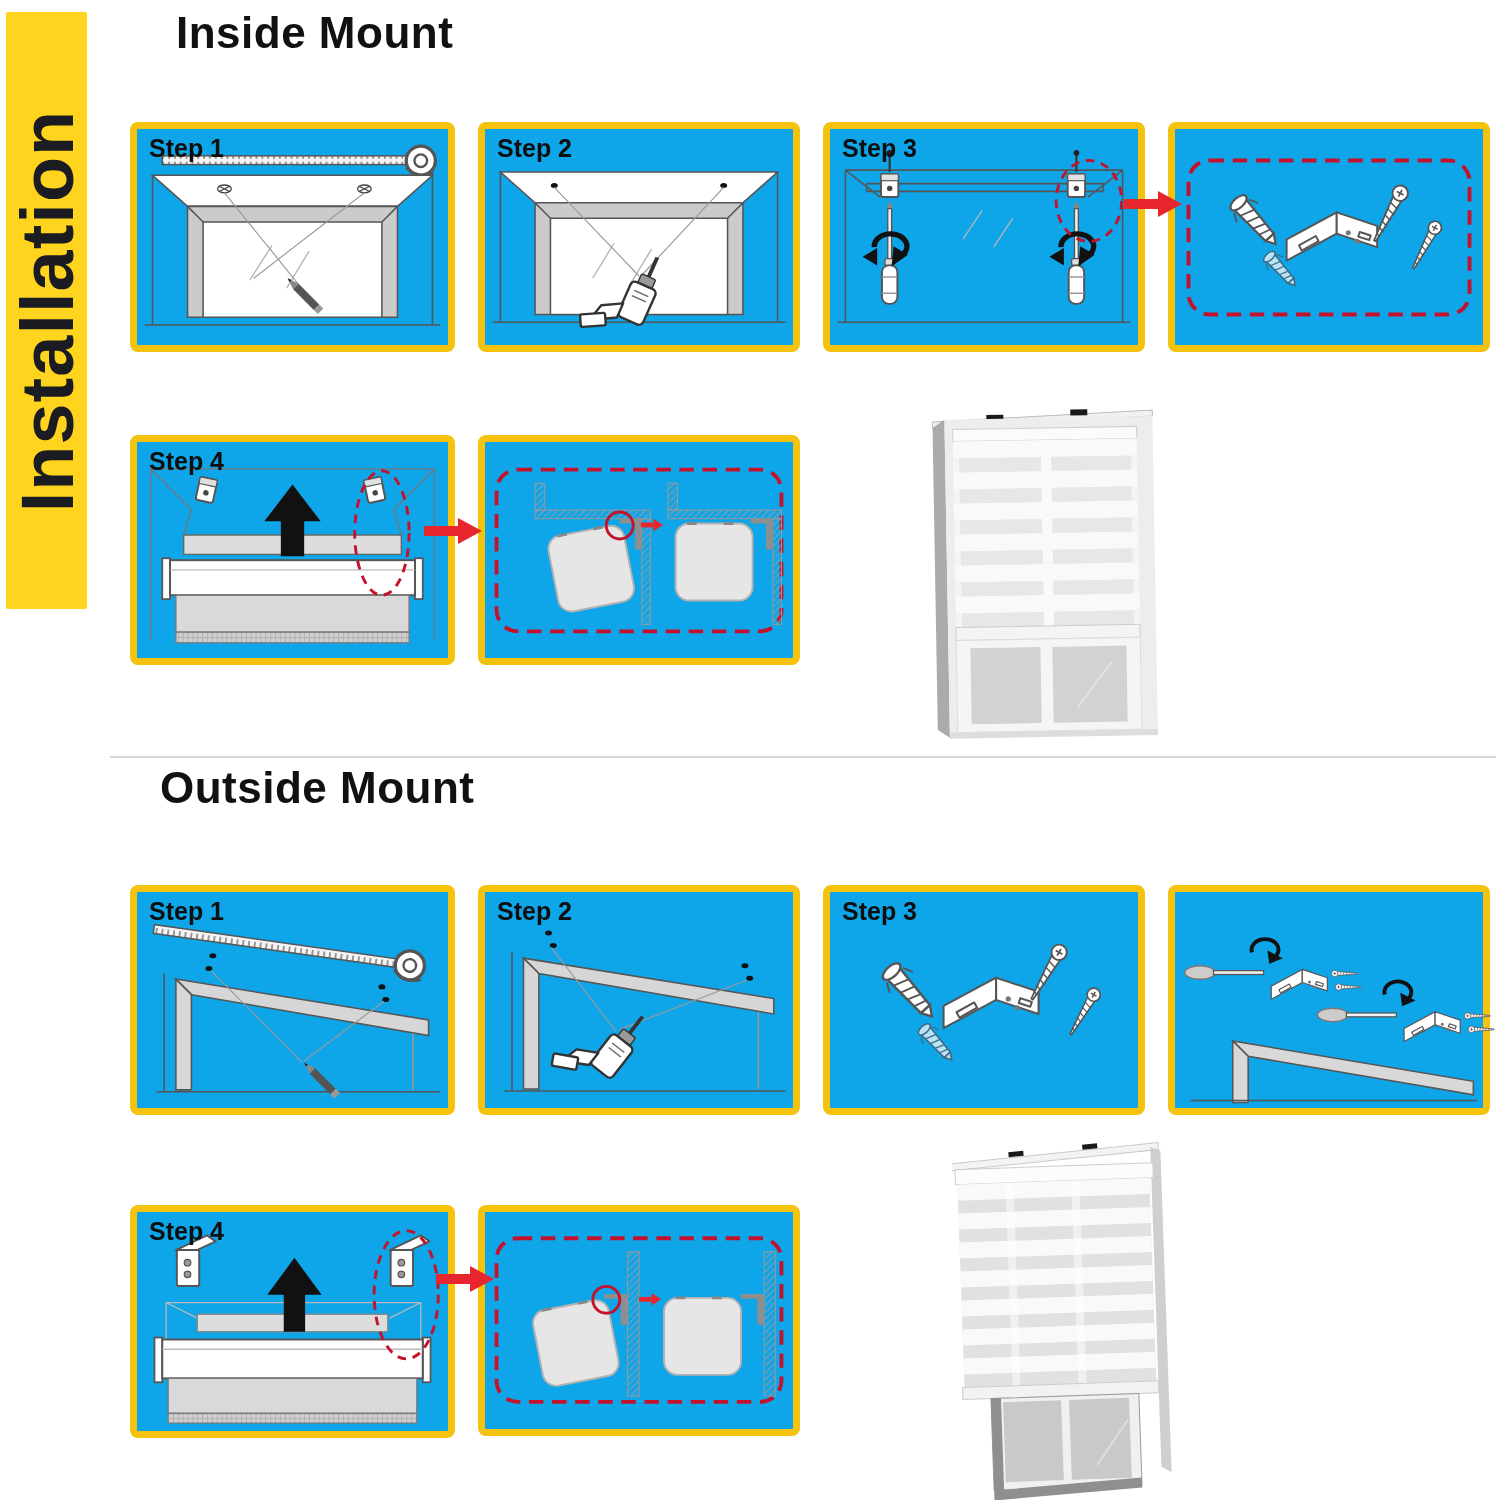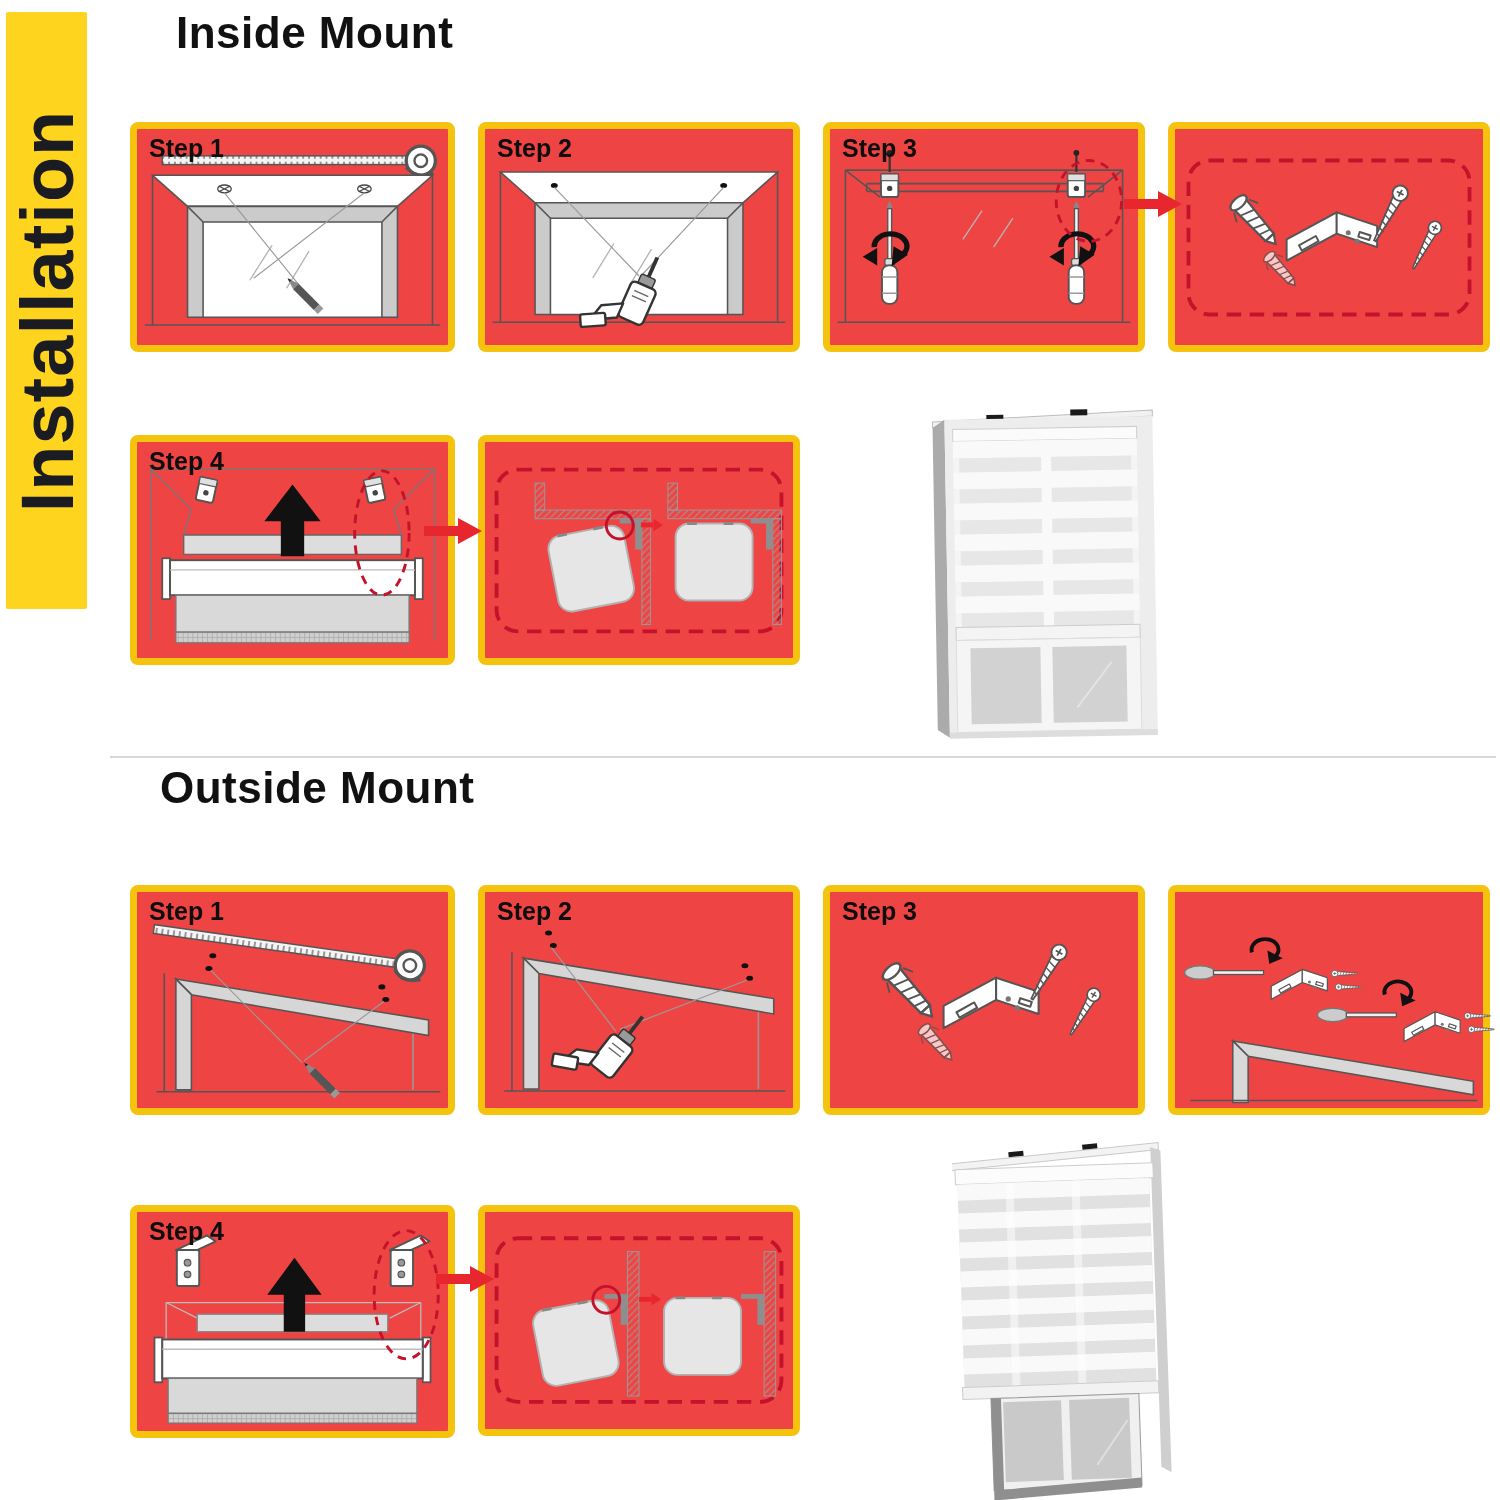--- a/index.html
+++ b/index.html
@@ -21,21 +21,21 @@
     font-size:74px;font-weight:bold;color:#1b1b22;letter-spacing:1px;}
 
   .section-title{position:absolute;font-size:44px;font-weight:bold;color:#111;
     letter-spacing:0.5px;}
   #inside-title{left:176px;top:8px;}
   #outside-title{left:160px;top:763px;}
 
   .divider{position:absolute;left:110px;top:756px;width:1386px;height:2px;
     background:#d8d8d8;}
 
-  .panel{position:absolute;background:#ef4444;border:7px solid var(--panel-border-yellow);
+  .panel{position:absolute;background:#0ea5e9;border:7px solid var(--panel-border-yellow);
     border-radius:8px;}
   .panel svg{display:block;width:100%;height:100%;overflow:visible;}
   .step-label{position:absolute;top:5px;left:12px;font-size:25px;font-weight:bold;
     color:#0e0e0e;z-index:3;}
 
   .figure{position:absolute;}
   .figure svg{display:block;width:100%;height:100%;}
 
   .gap-arrow{position:absolute;z-index:5;}
 

